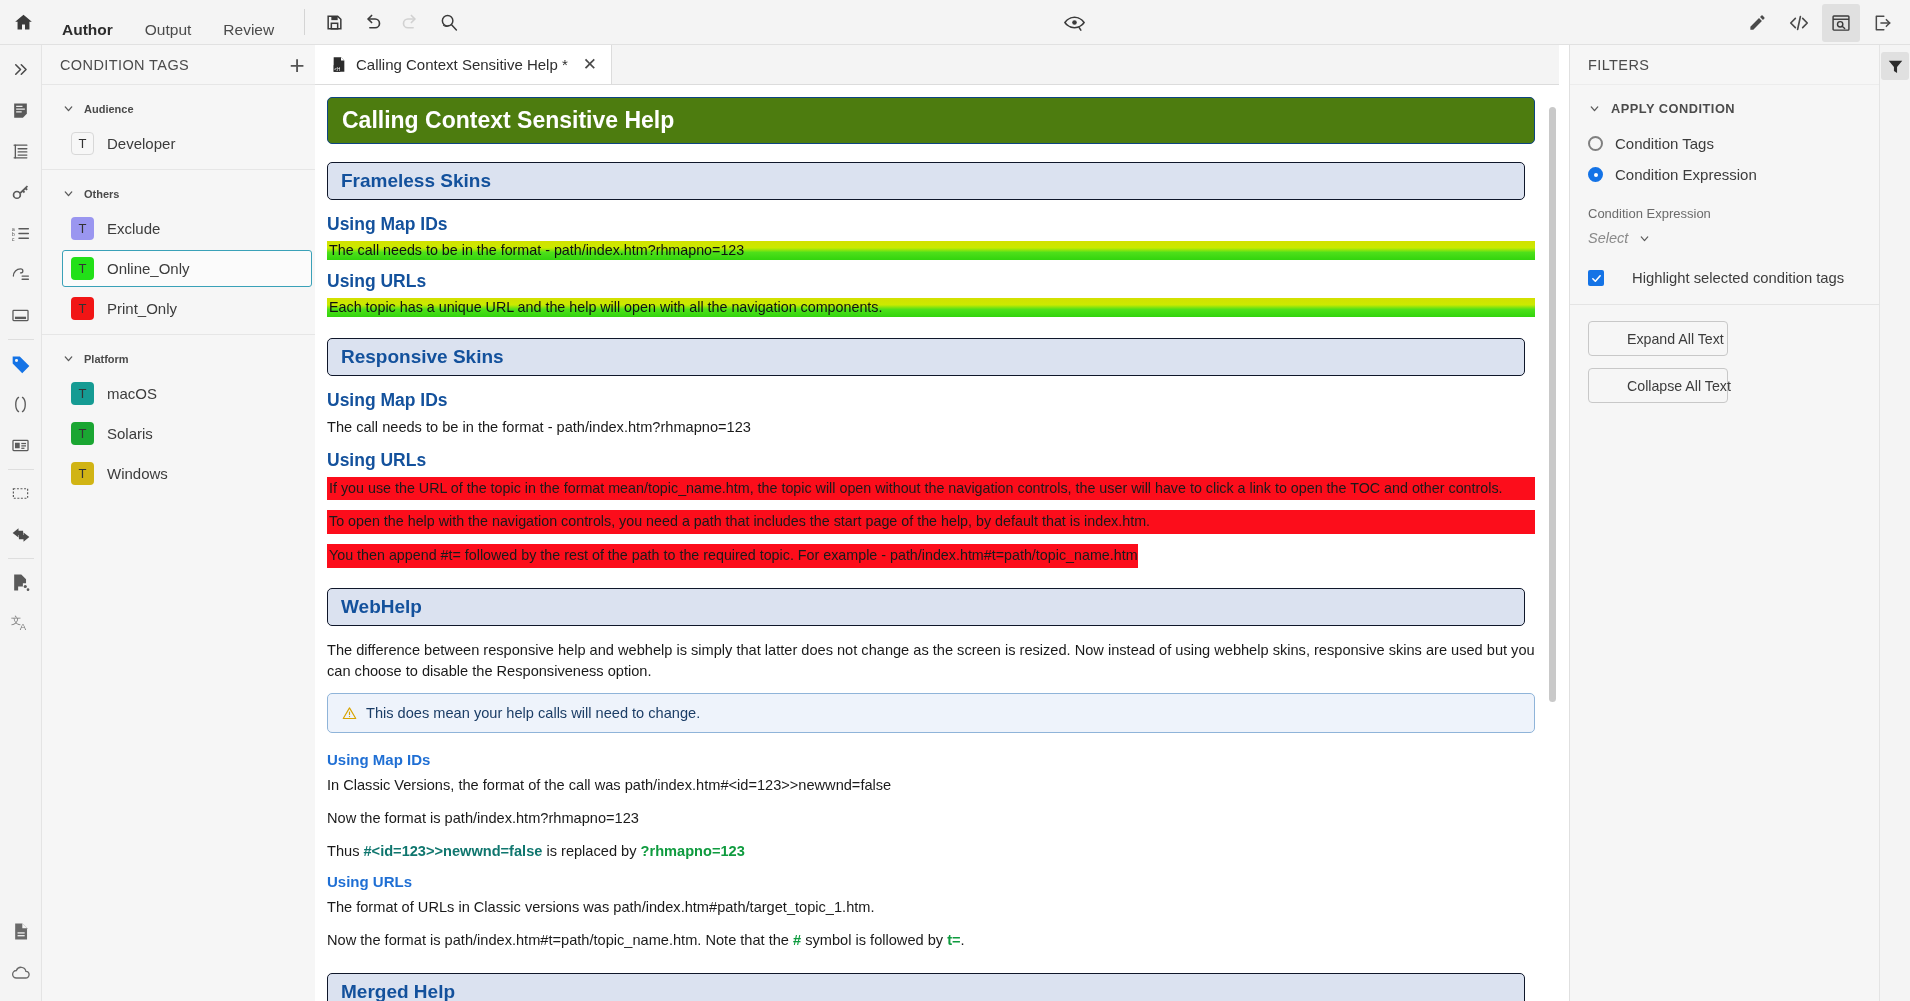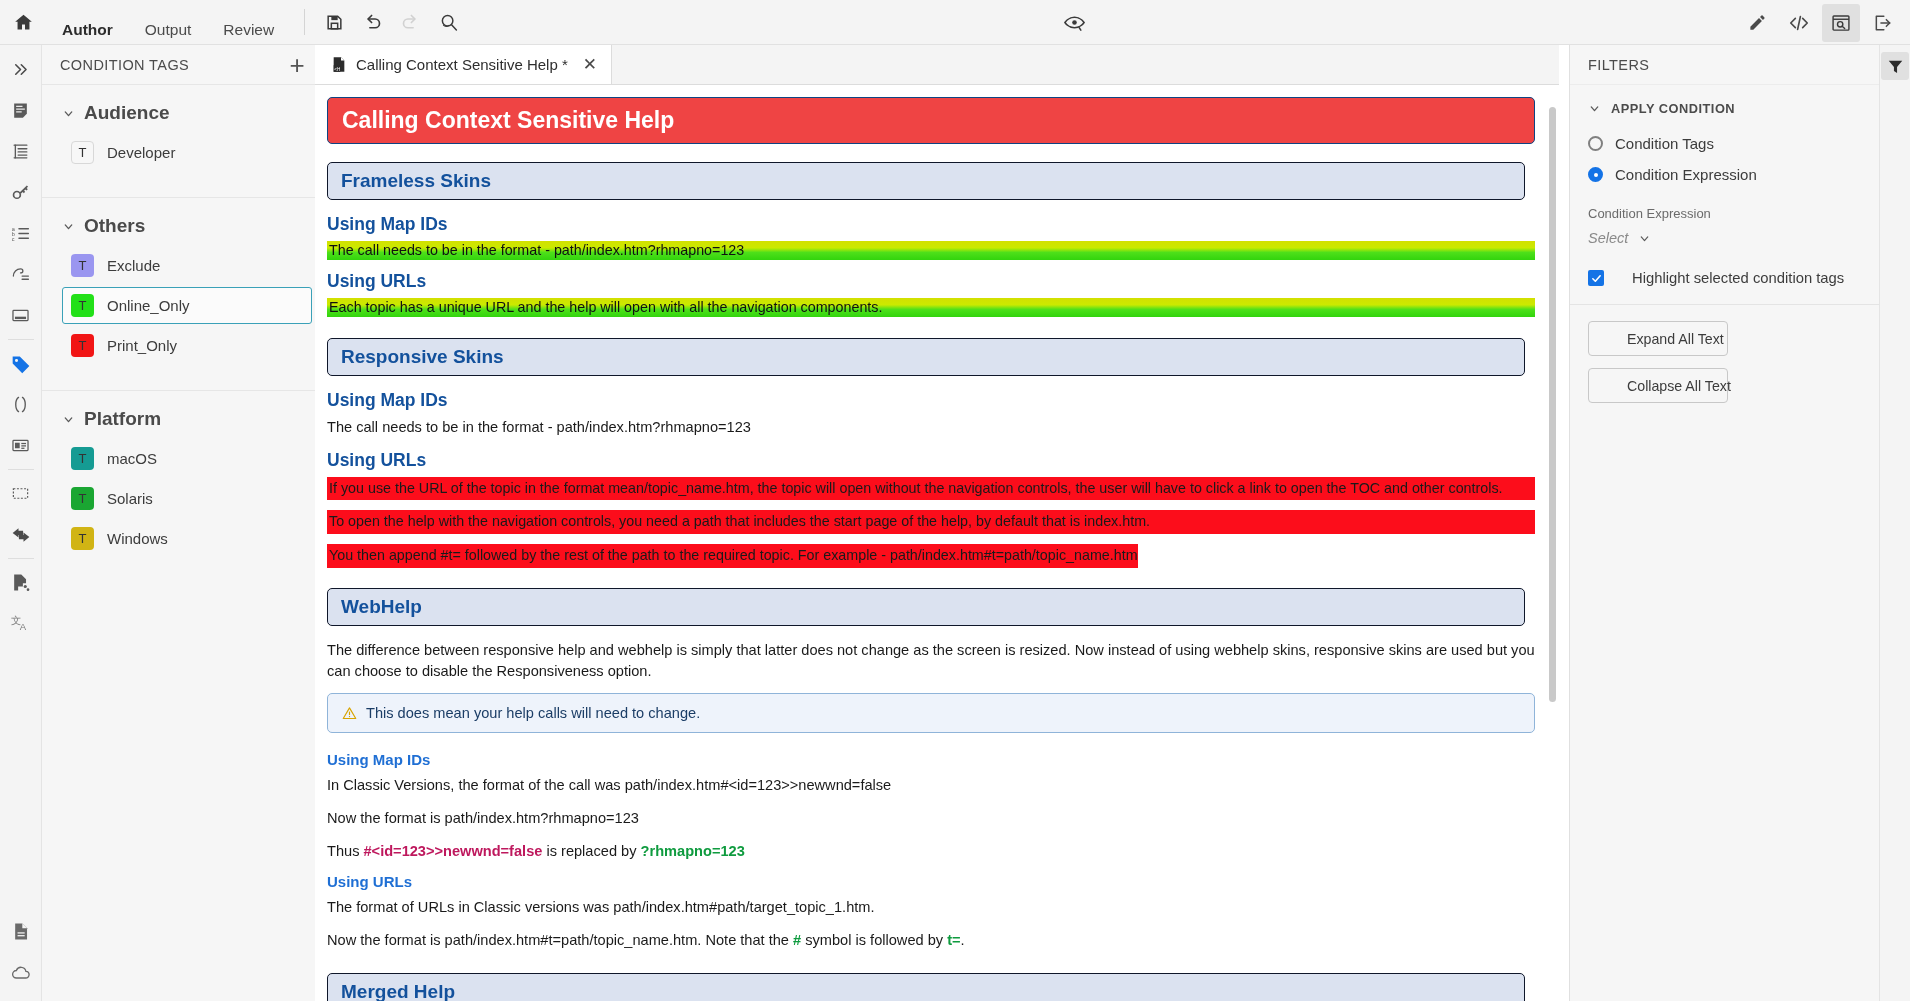--- a/index.html
+++ b/index.html
@@ -92,26 +92,26 @@
   }
   #tagpanel-title {
     flex: 1; font-size: 14.5px; color: #4b4b4b; letter-spacing: .4px;
   }
   #tagpanel-add {
     width: 26px; height: 26px; display: flex; align-items: center;
     justify-content: center; cursor: pointer;
     font-size: 26px; color: #555; line-height: 1; font-weight: 300;
   }
   .tag-group { padding-top: 10px; }
-  .tag-group + .tag-group { border-top: 1px solid #e6e6e6; margin-top: 26px; }
+  .tag-group + .tag-group { border-top: 1px solid #e6e6e6; margin-top: 7px; }
   .group-head {
     display: flex; align-items: center; gap: 9px;
     padding: 7px 0 7px 20px; cursor: pointer;
   }
-  .group-label { font-size: 19px; font-weight: bold; color: #4a4a4a; }
+  .group-label { font-size: 11px; font-weight: bold; color: #4a4a4a; }
   .tag-row {
     display: flex; align-items: center; gap: 13px;
     margin: 3px 12px 3px 20px;
     padding: 6px 8px; border-radius: 3px;
     cursor: pointer; border: 1px solid transparent;
   }
   .tag-row.selected { border-color: #3aa1b8; background: #fbfbfb; }
   .tag-swatch {
     width: 23px; height: 23px; border-radius: 4px;
     display: flex; align-items: center; justify-content: center;
@@ -147,21 +147,21 @@
     padding: 12px 22px 0 12px;
   }
   #docbody { width: 1208px; }
   #vscroll {
     position: absolute; right: 3px; top: 22px;
     width: 7px; height: 595px; background: #c9c9c9; border-radius: 4px;
   }
 
   
   .doc-title {
-    background: #ef4444; color: #fff;
+    background: #4d7c0f; color: #fff;
     font-size: 23px; font-weight: bold;
     padding: 9px 14px; border-radius: 5px;
     margin: 0 0 18px 0; border: 1px solid #0e4482;
   }
   .doc-h2 {
     background: #dbe2f0; color: #13519c;
     font-size: 19px; font-weight: bold;
     padding: 7px 13px; border-radius: 5px;
     border: 1px solid #0f172a;
     margin: 0 10px 14px 0;
@@ -189,21 +189,21 @@
     line-height: 1.45;
   }
   .hl-red.fit { display: inline-block; }
   .notebox {
     border: 1px solid #8fb4d9; background: #eef3fb;
     border-radius: 5px; padding: 11px 14px;
     margin: 4px 0 18px 0;
     display: flex; align-items: center; gap: 9px;
   }
   .notebox span.t { font-size: 14.6px; color: #1b3d66; }
-  .code-red { color: #be185d; font-weight: bold; }
+  .code-red { color: #0f766e; font-weight: bold; }
   .code-green { color: #0f9b3f; font-weight: bold; }
   .spacer-sm { height: 10px; }
 
   
   #filters {
     position: absolute; left: 1569px; top: 45px;
     width: 310px; height: 956px;
     background: #f6f6f6; border-left: 1px solid #e0e0e0;
   }
   #filters-head {

